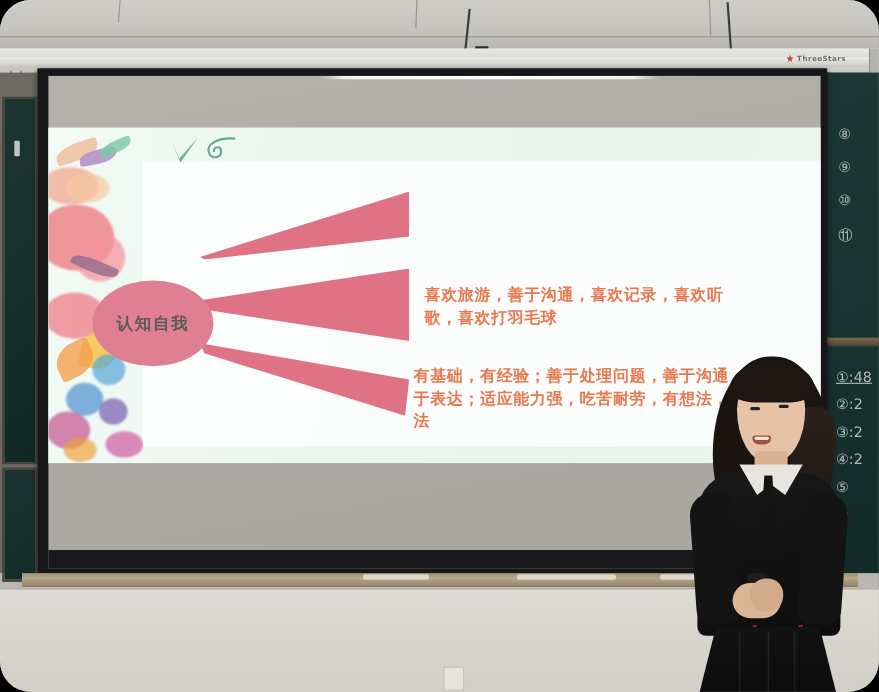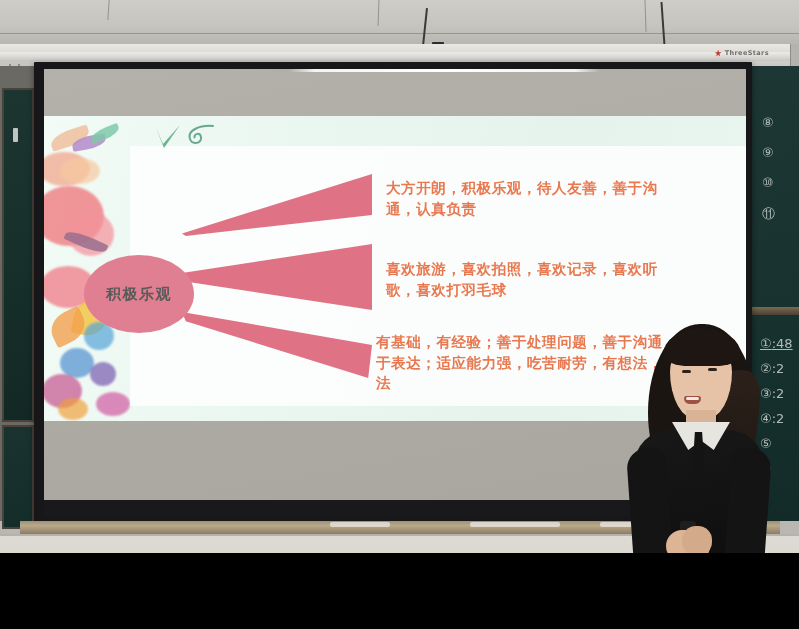--- a/index.html
+++ b/index.html
@@ -1,18 +1,18 @@
 <!DOCTYPE html>
 <html><head>
 <meta charset="utf-8">
 <style>
   html,body{margin:0;padding:0;background:#000;}
   body{font-family:"DejaVu Sans","Liberation Sans",sans-serif;}
 
-  #scene{position:relative;width:799px;height:553px;overflow:hidden;background:#b9b7b2;}
+  #scene{position:relative;width:799px;height:629px;overflow:hidden;background:#b9b7b2;border-radius:28px;}
 
   
   .ceiling{position:absolute;left:0;top:0;width:799px;height:48px;
       background:linear-gradient(180deg,#cfcdc7 0%,#c6c4be 55%,#b5b3ad 100%);}
   .ceil-seam{position:absolute;top:0;width:1px;height:48px;background:rgba(80,80,78,.45);}
   .ceil-seam.s1{left:108px;height:20px;transform:rotate(4deg);}
   .ceil-seam.s2{left:378px;height:26px;transform:rotate(2deg);}
   .ceil-seam.s3{left:645px;height:32px;transform:rotate(-2deg);}
   .ceil-line{position:absolute;left:0;top:33px;width:799px;height:1px;background:rgba(110,108,104,.5);}
   .ceil-wire{position:absolute;width:2px;background:#3a3a38;}
@@ -231,25 +231,24 @@
 
 
     <div class="wedge" style="left:138px;top:58px;width:190px;height:62px;
          clip-path:polygon(0 96%,100% 0,100% 66%,2% 100%);"></div>
     <div class="wedge" style="left:138px;top:128px;width:190px;height:66px;
          clip-path:polygon(0 44%,100% 0,100% 100%,0 56%);"></div>
     <div class="wedge" style="left:138px;top:196px;width:190px;height:66px;
          clip-path:polygon(0 0,100% 50%,98% 100%,2% 14%);"></div>
 
     <div class="node">
-      <span class="node-label">积极乐观</span>
+      <span class="node-label">认知自我</span>
     </div>
 
-    <div class="blk" style="left:342px;top:62px;">大方开朗，积极乐观，待人友善，善于沟通，认真负责</div>
-    <div class="blk" style="left:342px;top:143px;">喜欢旅游，喜欢拍照，喜欢记录，喜欢听歌，喜欢打羽毛球</div>
+    <div class="blk" style="left:342px;top:143px;">喜欢旅游，善于沟通，喜欢记录，喜欢听歌，喜欢打羽毛球</div>
     <div class="blk" style="left:332px;top:216px;width:320px;">有基础，有经验；善于处理问题，善于沟通，善于表达；适应能力强，吃苦耐劳，有想法，有想法</div>
   </div>
 
   <div class="screen-bottom-dark"></div>
 
   <div class="ledge"></div>
   <div class="ledge-dust" style="left:330px;width:60px;"></div>
   <div class="ledge-dust" style="left:470px;width:90px;"></div>
   <div class="ledge-dust" style="left:600px;width:40px;"></div>
   <div class="wall-bottom"></div>

